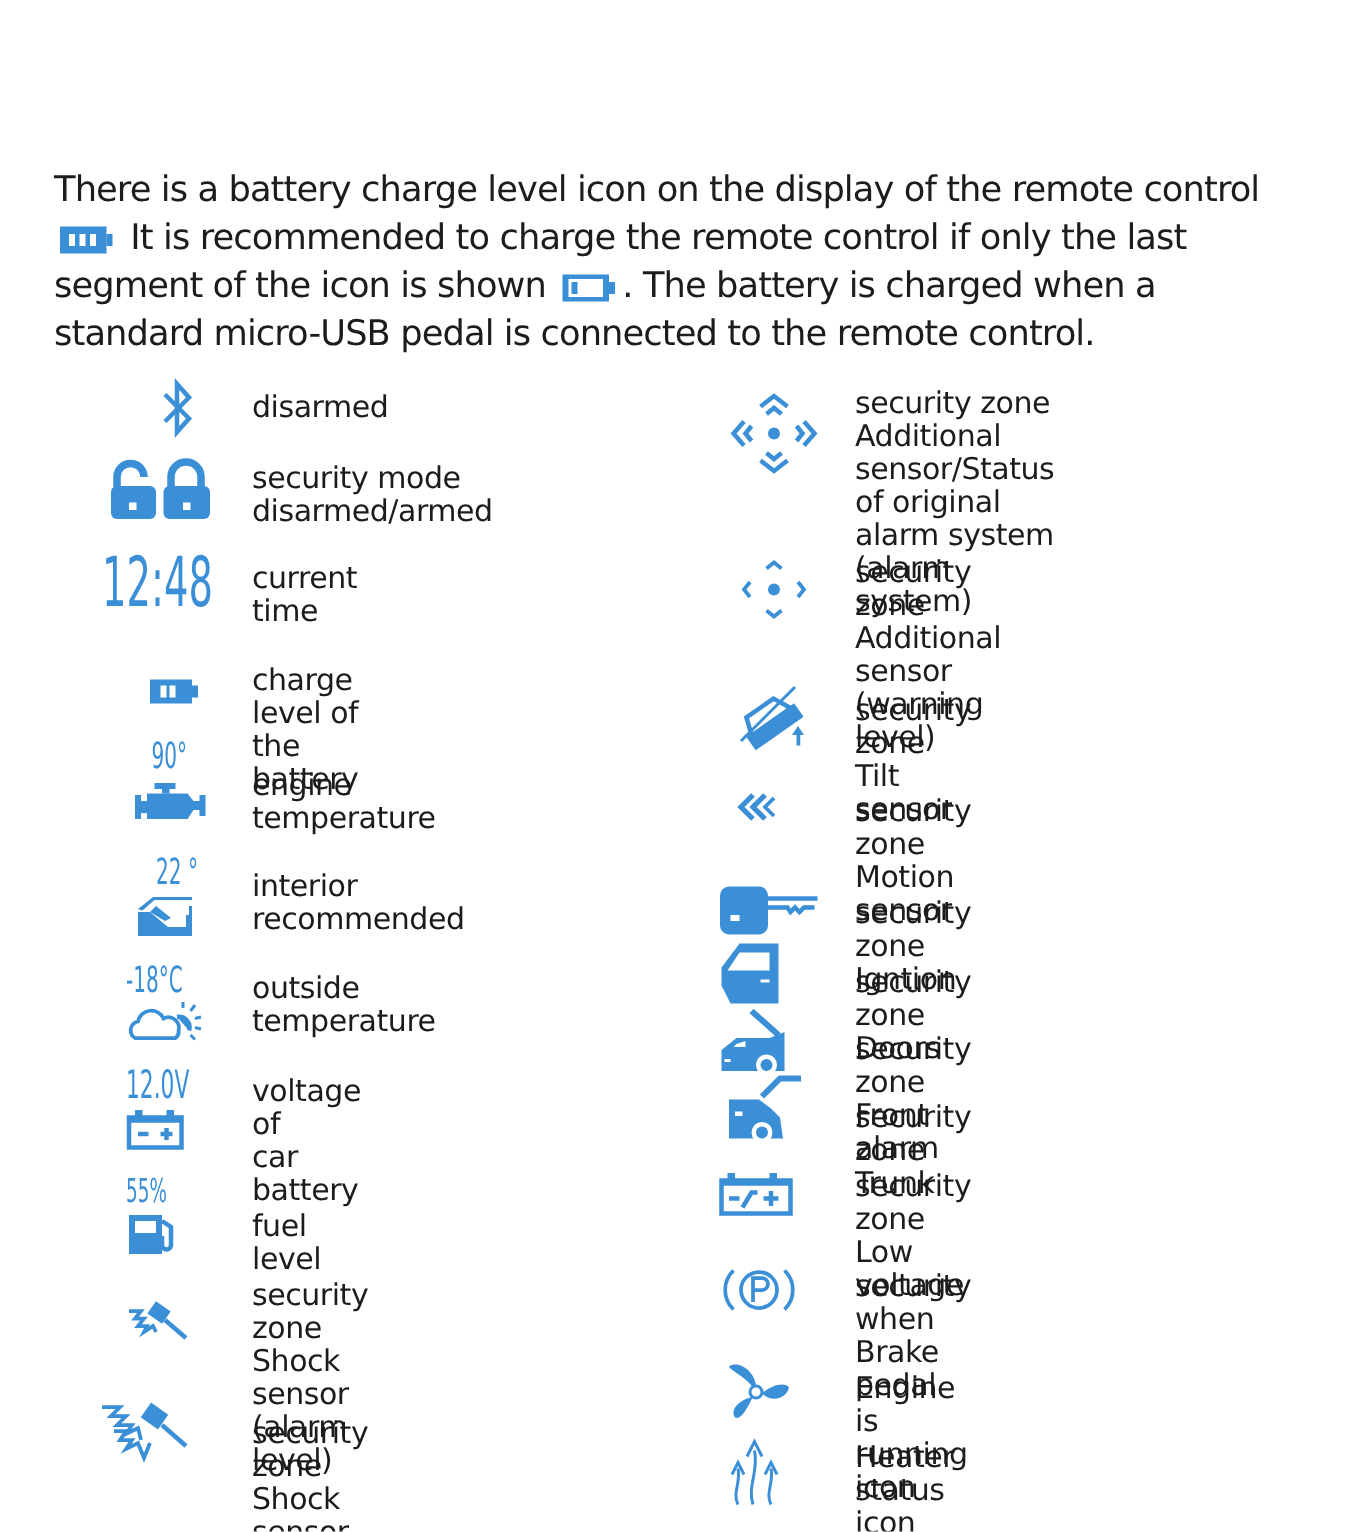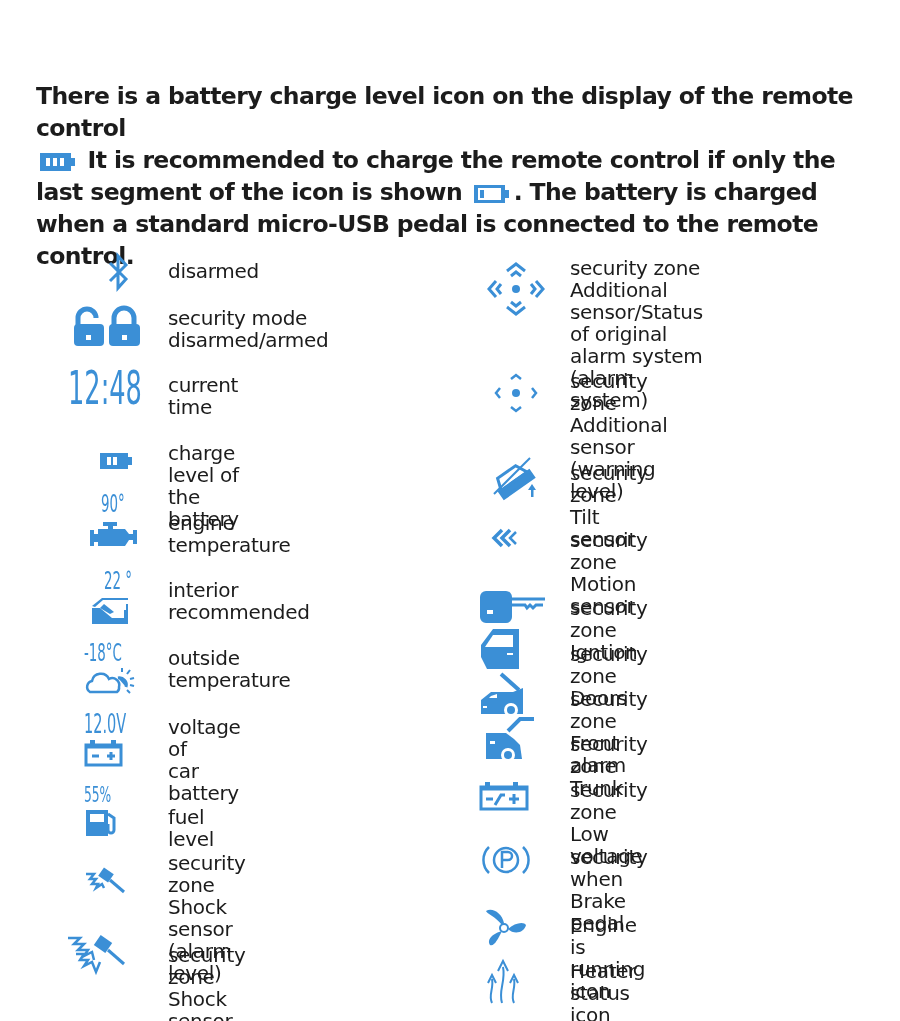--- a/index.html
+++ b/index.html
@@ -1,19 +1,19 @@
 <!DOCTYPE html>
 <html><head>
 <meta charset="utf-8">
 <style>
   html, body { margin: 0; padding: 0; background: #ffffff; }
   body { width: 900px; height: 1021px; position: relative; overflow: hidden;
          font-family: "DejaVu Sans", sans-serif; color: #1a1a1a; }
-  .intro { position: absolute; left: 36px; top: 80px; width: 830px;
-           font-size: 23.5px; line-height: 32px; letter-spacing: -0.6px; color: #1c1c1c; font-weight: bold; }
+  .intro { position: absolute; left: 36px; top: 110px; width: 830px;
+           font-size: 23.5px; line-height: 32px; letter-spacing: -0.6px; color: #1c1c1c; }
   .intro .inl { display: inline-block; vertical-align: -4px; margin: 0 4px; }
   .item { position: absolute; display: block; }
   .ico { position: absolute; }
   .lbl { position: absolute; font-size: 20px; line-height: 22px; letter-spacing: -0.3px;
          color: #1c1c1c; white-space: pre-line; }
   .digits { font-family: "DejaVu Sans Condensed", "DejaVu Sans", sans-serif; color: #3b8fd6;
             transform: scaleX(0.62); transform-origin: left top; display: inline-block; position: absolute;
             white-space: nowrap; }
   svg { display: block; overflow: visible; }
 </style>

